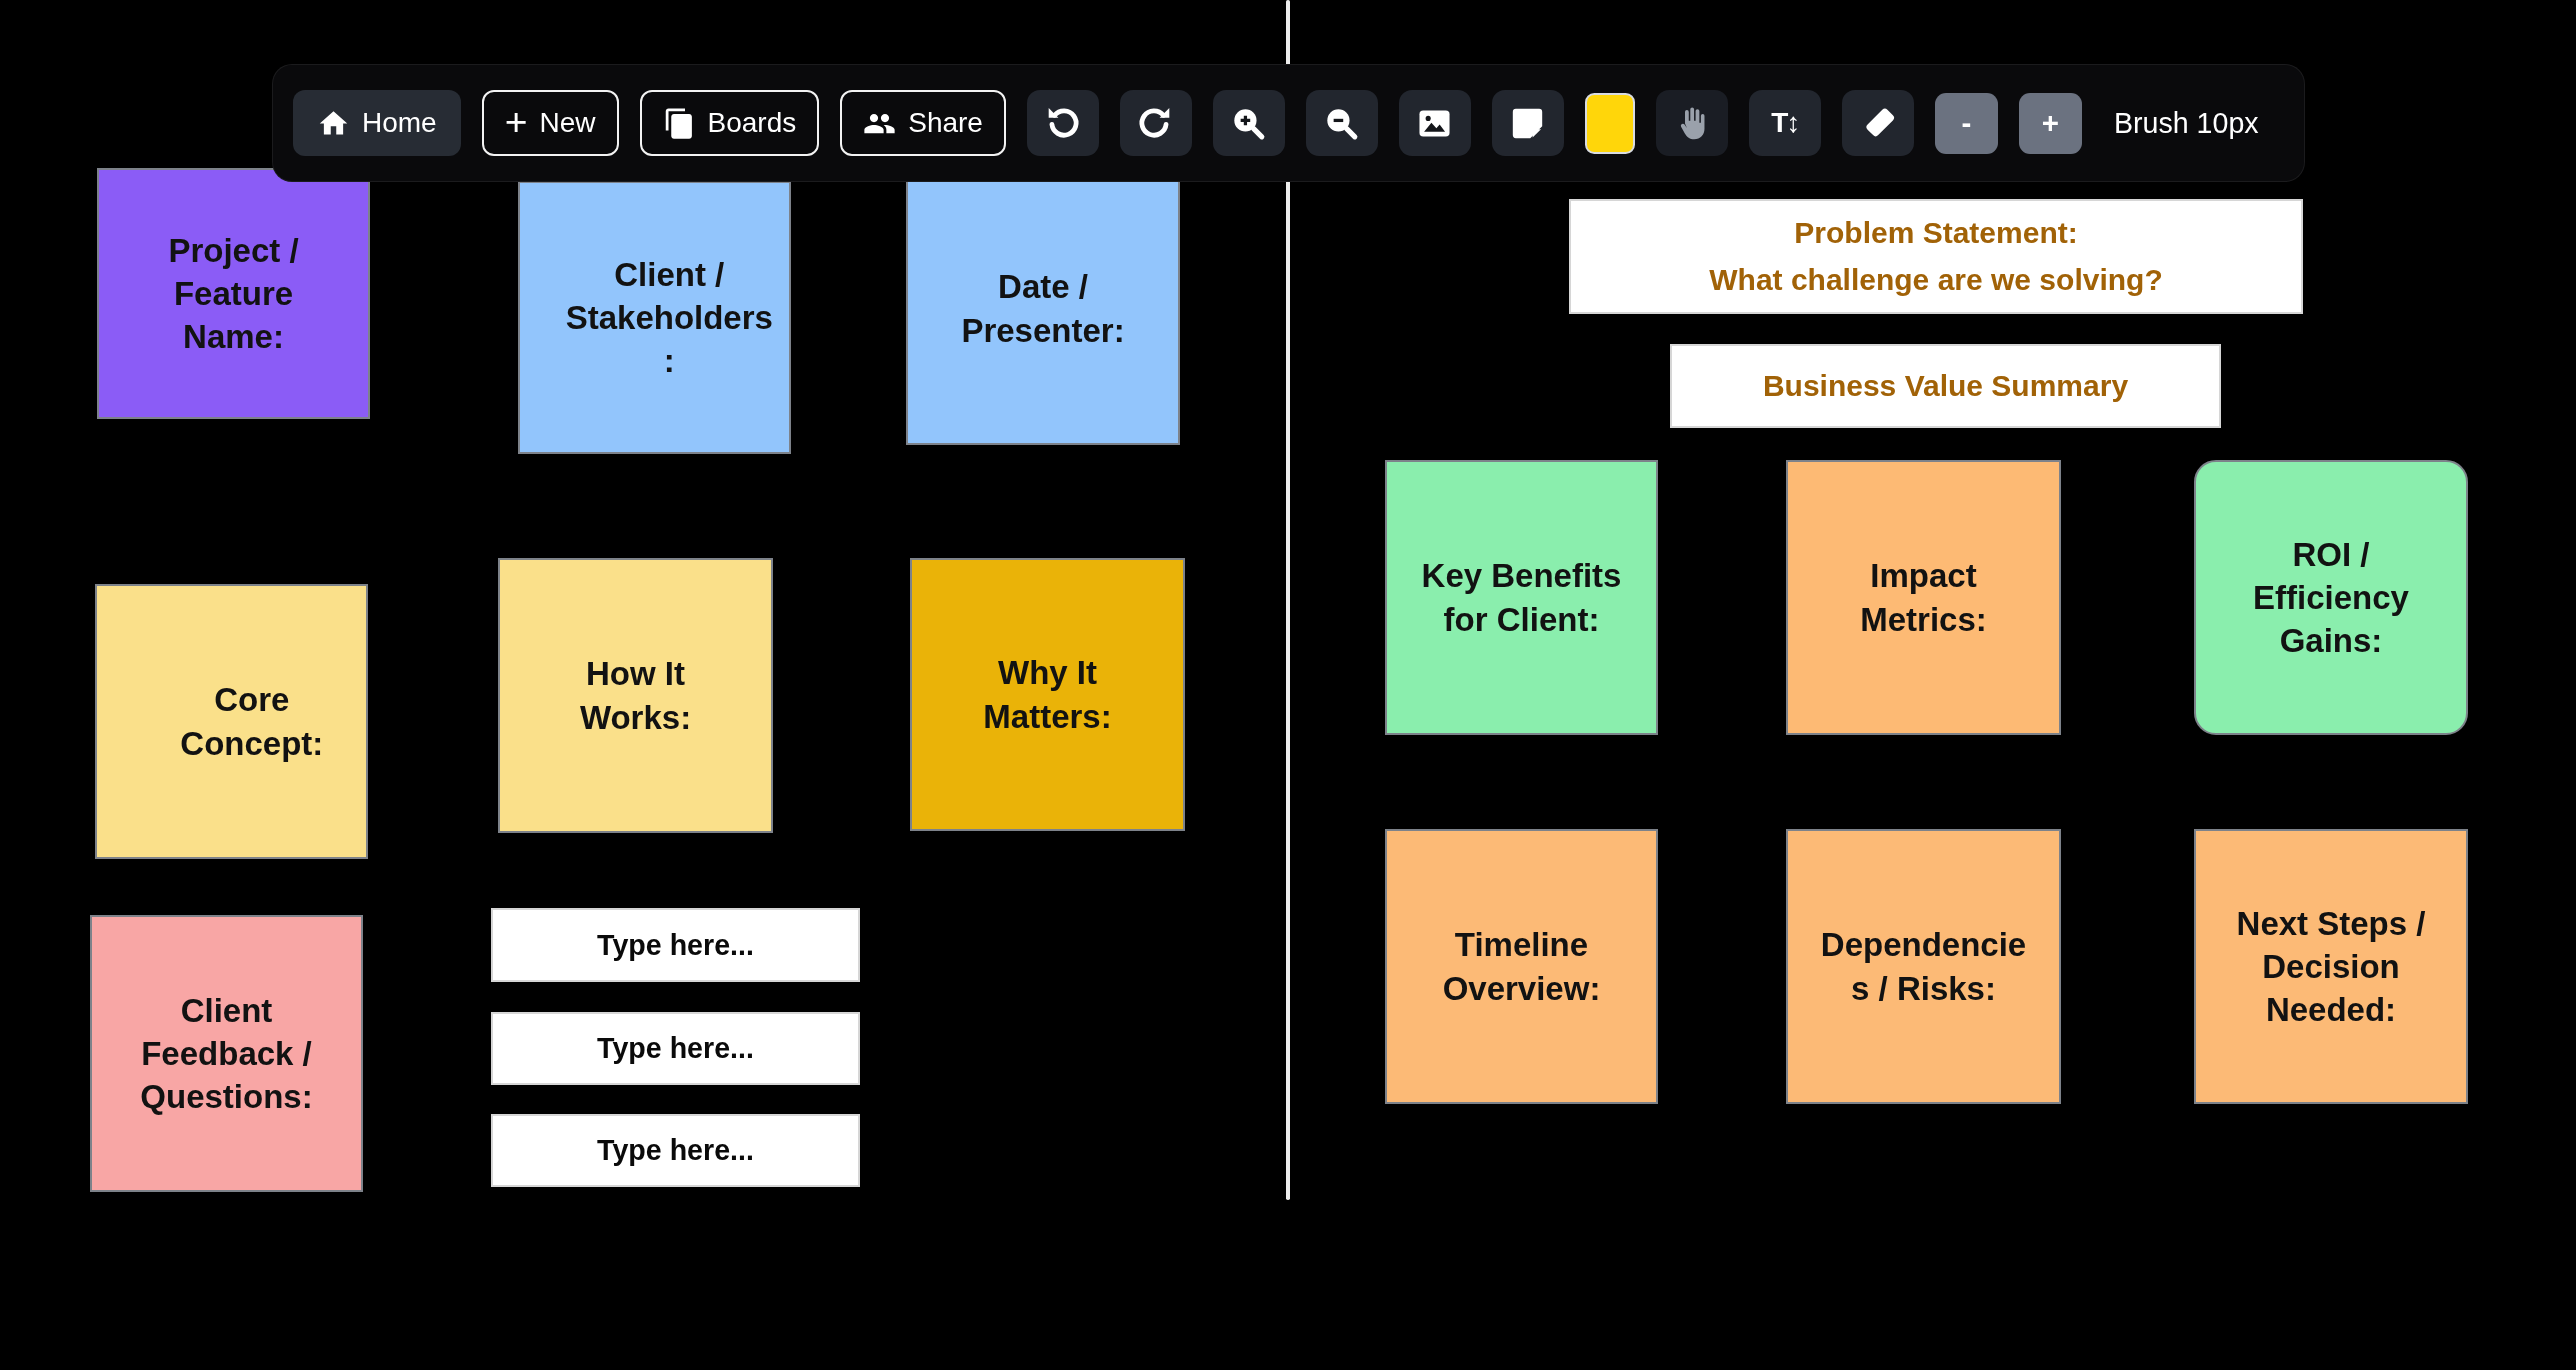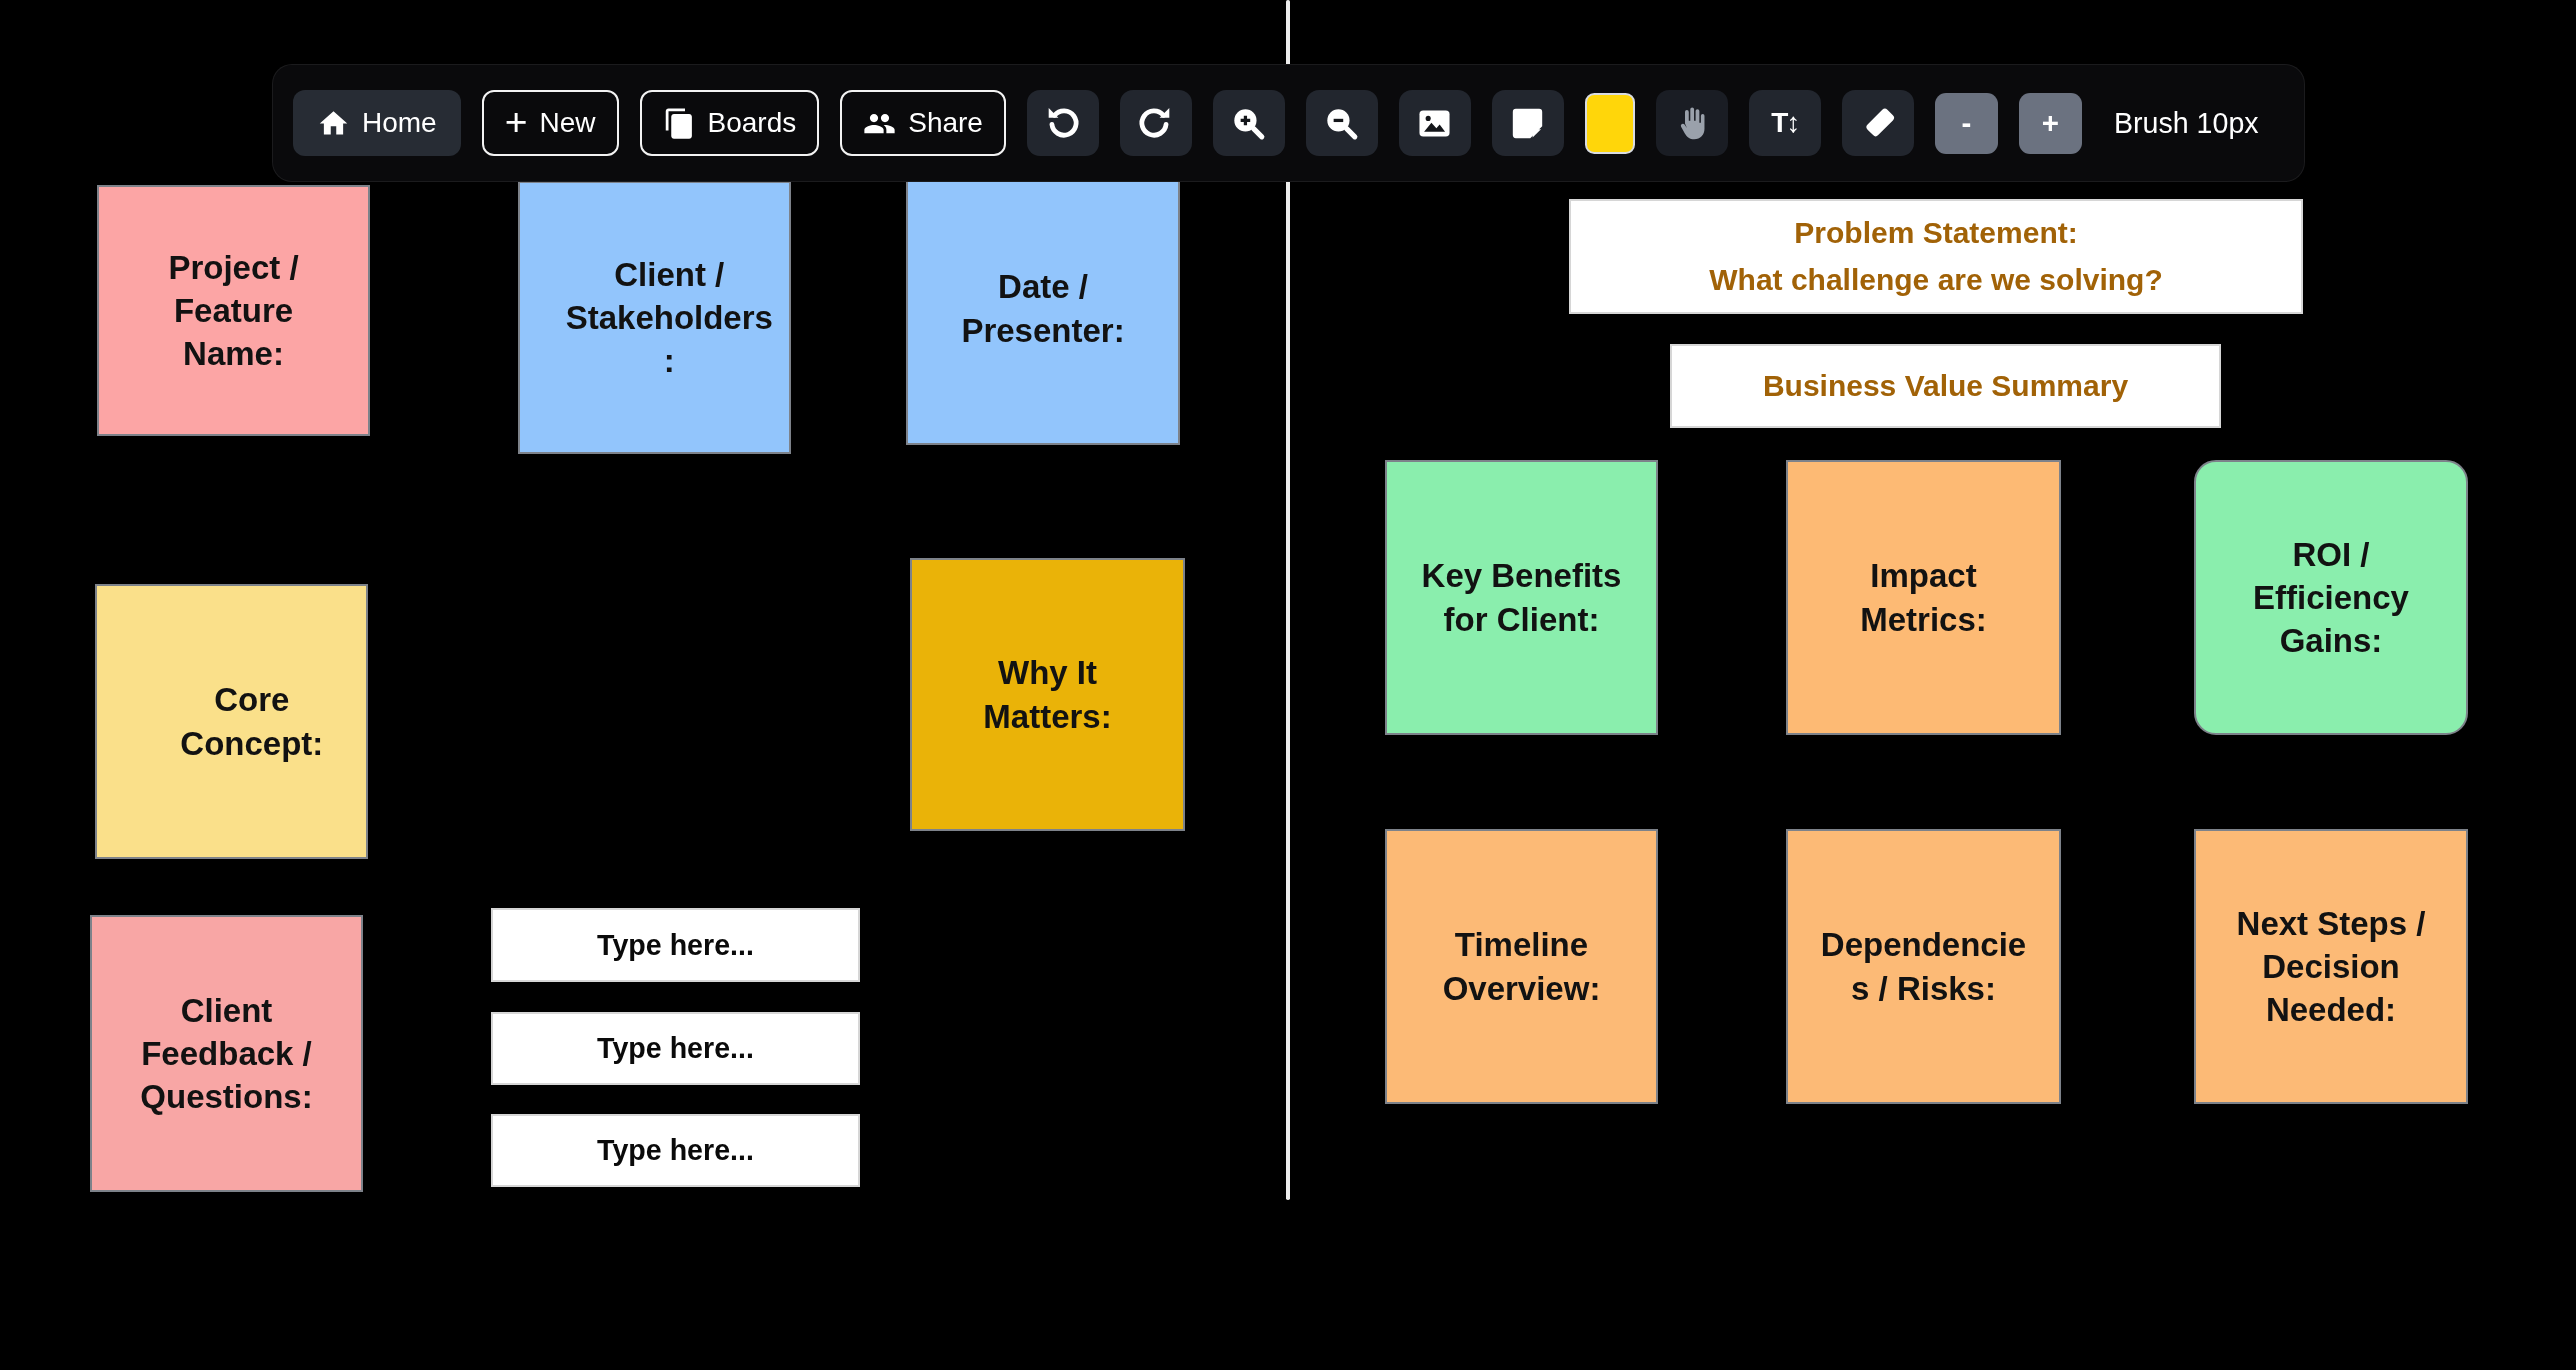--- a/index.html
+++ b/index.html
@@ -156,30 +156,32 @@
         </button>
       </div>
     <div class="group" id="size-group">
         <button class="size-btn">-</button>
         <button class="size-btn">+</button>
       </div>
     <span class="brush-label">Brush 10px</span>
   </div>
 
   <div id="board">
-      <div class="note" style="left: 97px; top: 185px; width: 273px; height: 251px; background: #fca5a5;">Project /
+      <div class="note" style="left: 97px; top: 168px; width: 273px; height: 251px; background: #8b5cf6;">Project /
 Feature
 Name:</div>
       <div class="note" style="left: 518px; top: 181px; width: 273px; height: 273px; background: rgb(146, 197, 252); padding-left: 37px;">Client /
 Stakeholders
 :</div>
       <div class="note" style="left: 906px; top: 172px; width: 274px; height: 273px; background: rgb(146, 197, 252);">Date /
 Presenter:</div>
       <div class="note" style="left: 95px; top: 584px; width: 273px; height: 275px; background: rgb(250, 224, 138); padding-left: 48px;">Core
 Concept:</div>
+      <div class="note" style="left: 498px; top: 558px; width: 275px; height: 275px; background: rgb(250, 224, 138);">How It
+Works:</div>
       <div class="note" style="left: 910px; top: 558px; width: 275px; height: 273px; background: #eab308;">Why It
 Matters:</div>
       <div class="note" style="left: 90px; top: 915px; width: 273px; height: 277px; background: rgb(248, 166, 165);">Client
 Feedback /
 Questions:</div>
       <div class="note" style="left: 1385px; top: 460px; width: 273px; height: 275px; background: rgb(138, 238, 173);">Key Benefits
 for Client:</div>
       <div class="note" style="left: 1786px; top: 460px; width: 275px; height: 275px; background: #fdba74;">Impact
 Metrics:</div>
       <div class="note" style="left: 2194px; top: 460px; width: 274px; height: 275px; background: rgb(138, 238, 173); border-radius: 22px;">ROI /

